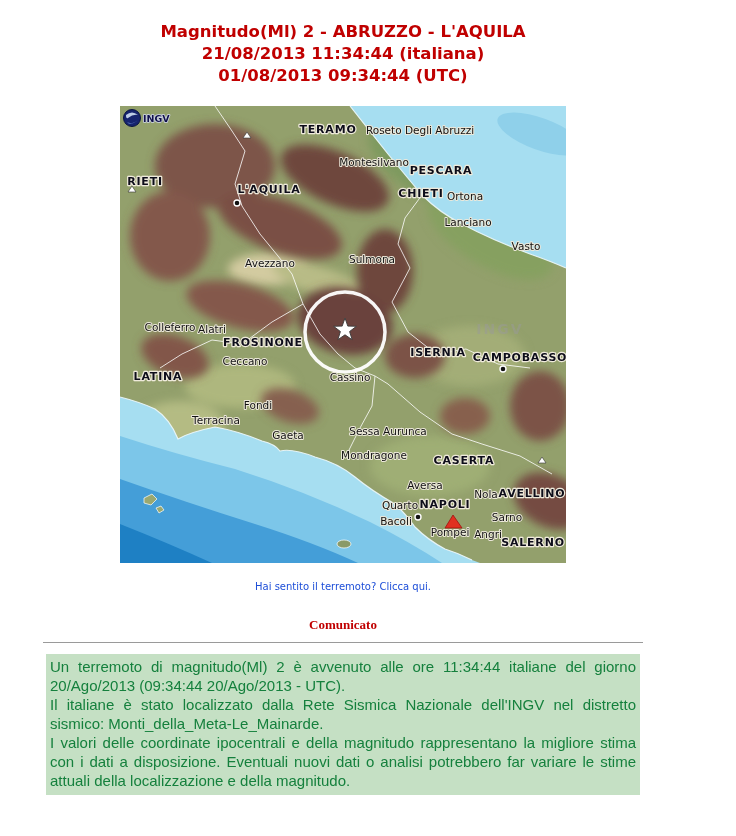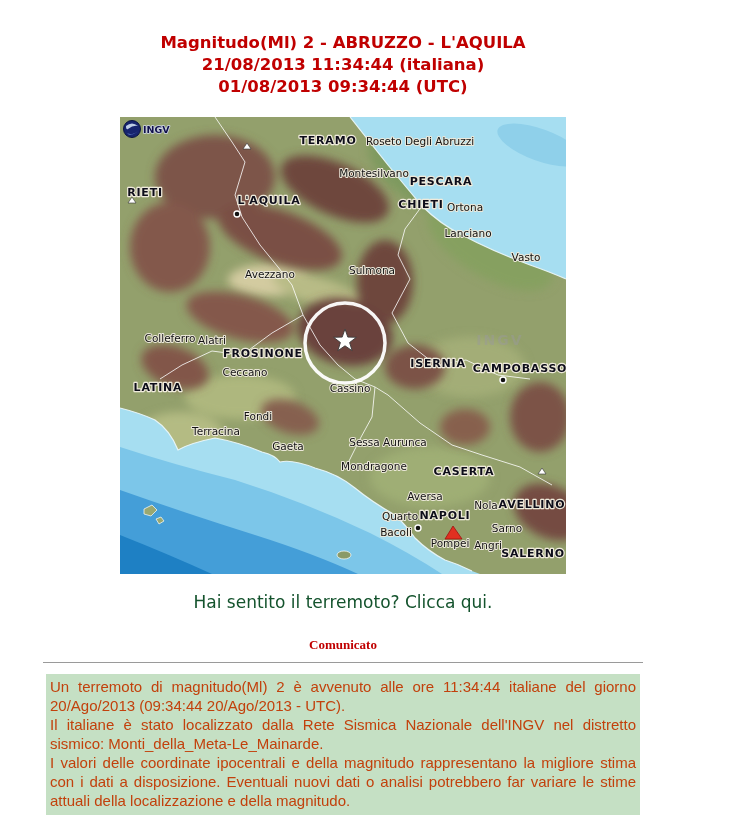--- a/index.html
+++ b/index.html
@@ -1,34 +1,34 @@
 <!DOCTYPE html>
 <html><head>
 <meta charset="utf-8">
 <style>
   html,body{margin:0;padding:0;background:#fff;}
   body{width:736px;height:836px;font-family:"DejaVu Sans",sans-serif;overflow:hidden;}
-  .wrapper{width:670px;margin-left:8px;padding-top:32px;}
+  .wrapper{width:670px;margin-left:8px;padding-top:21px;}
 
   .title-block{text-align:center;color:#c00000;font-weight:bold;font-size:16.5px;line-height:22px;letter-spacing:0px;}
   .title-line{white-space:nowrap;}
 
   .map-frame{width:446px;height:457px;margin:19px auto 0;position:relative;}
   .map-frame svg{display:block;}
 
   .map-label-major{font-family:"DejaVu Sans",sans-serif;font-size:11px;font-weight:bold;fill:#0d0d1a;letter-spacing:0.8px;paint-order:stroke;stroke:#efeadb;stroke-width:2.4px;stroke-linejoin:round;}
   .map-label-minor{font-family:"DejaVu Sans",sans-serif;font-size:10.5px;fill:#121212;paint-order:stroke;stroke:#ece8da;stroke-width:2px;stroke-linejoin:round;}
   .map-watermark{font-family:"DejaVu Sans",sans-serif;font-size:14px;font-weight:bold;fill:#9a9a9a;opacity:.5;letter-spacing:2px;}
   .logo-text{font-family:"DejaVu Sans",sans-serif;font-size:9.5px;font-weight:bold;fill:#10104a;paint-order:stroke;stroke:#cfd6e8;stroke-width:1.6px;stroke-linejoin:round;}
 
-  .felt-link{display:block;text-align:center;margin-top:18px;font-size:17px;color:#14532d;text-decoration:none;cursor:pointer;}
+  .felt-link{display:block;text-align:center;margin-top:18px;font-size:10px;color:#1d4ed8;text-decoration:none;cursor:pointer;}
   .comunicato-heading{margin:25px 0 0;text-align:center;font-family:"Liberation Serif",serif;font-size:13px;font-weight:bold;color:#c00000;}
   .rule{border:none;border-top:1px solid #9a9a9a;width:600px;margin:9px auto 0;}
   .green-box{width:586px;margin:11px auto 0;background:#c5e0c4;padding:3px 4px 5px;
-             font-family:"Liberation Sans",sans-serif;font-size:15px;line-height:19px;color:#c2410c;}
+             font-family:"Liberation Sans",sans-serif;font-size:15px;line-height:19px;color:#15803d;}
   .green-box p{margin:0;text-align:justify;}
 </style>
 </head>
 <body>
 
 <div class="wrapper">
 
   <div class="title-block">
     <div class="title-line">Magnitudo(Ml) 2 - ABRUZZO - L'AQUILA</div>
     <div class="title-line">21/08/2013 11:34:44 (italiana)</div>

